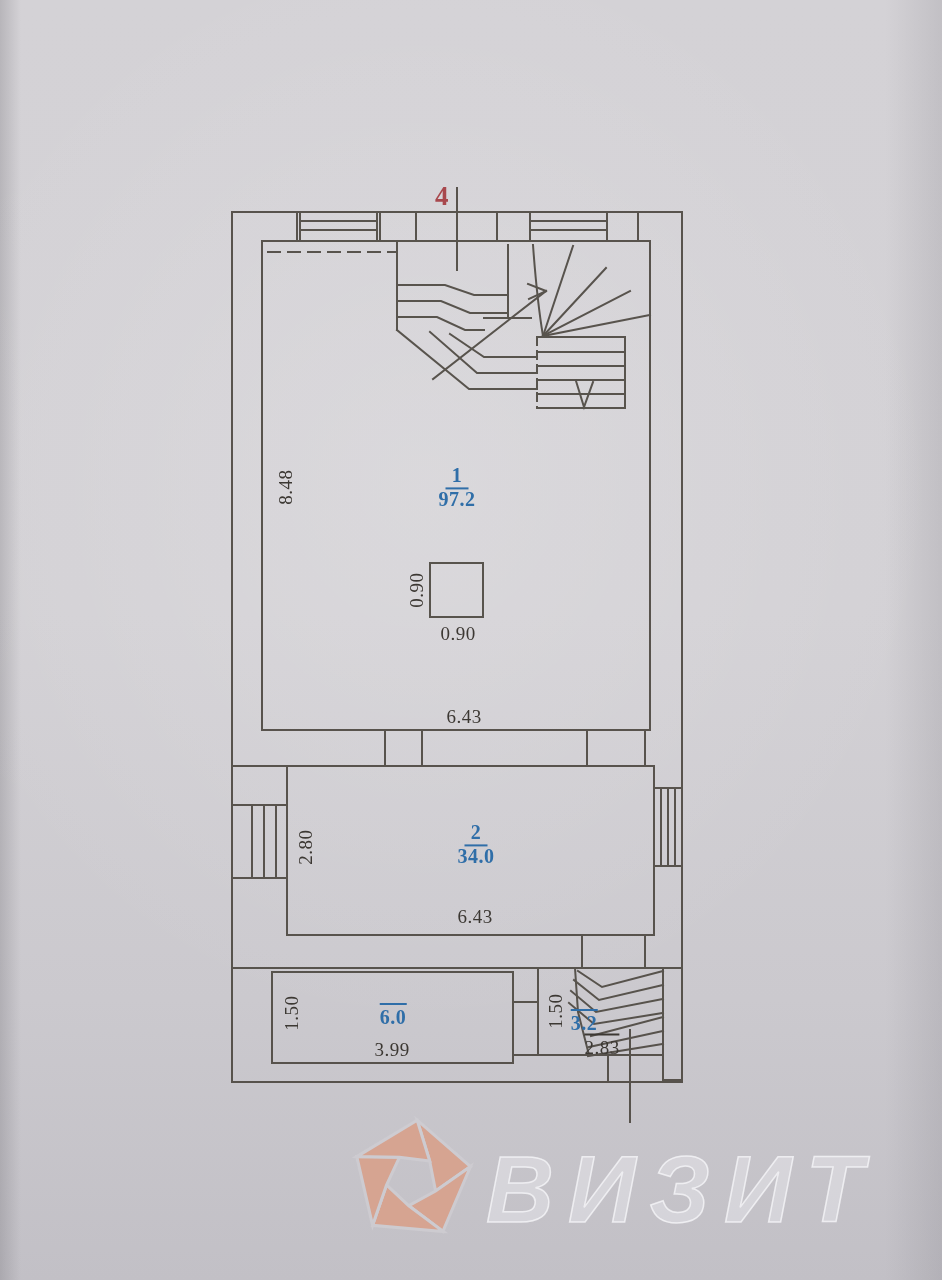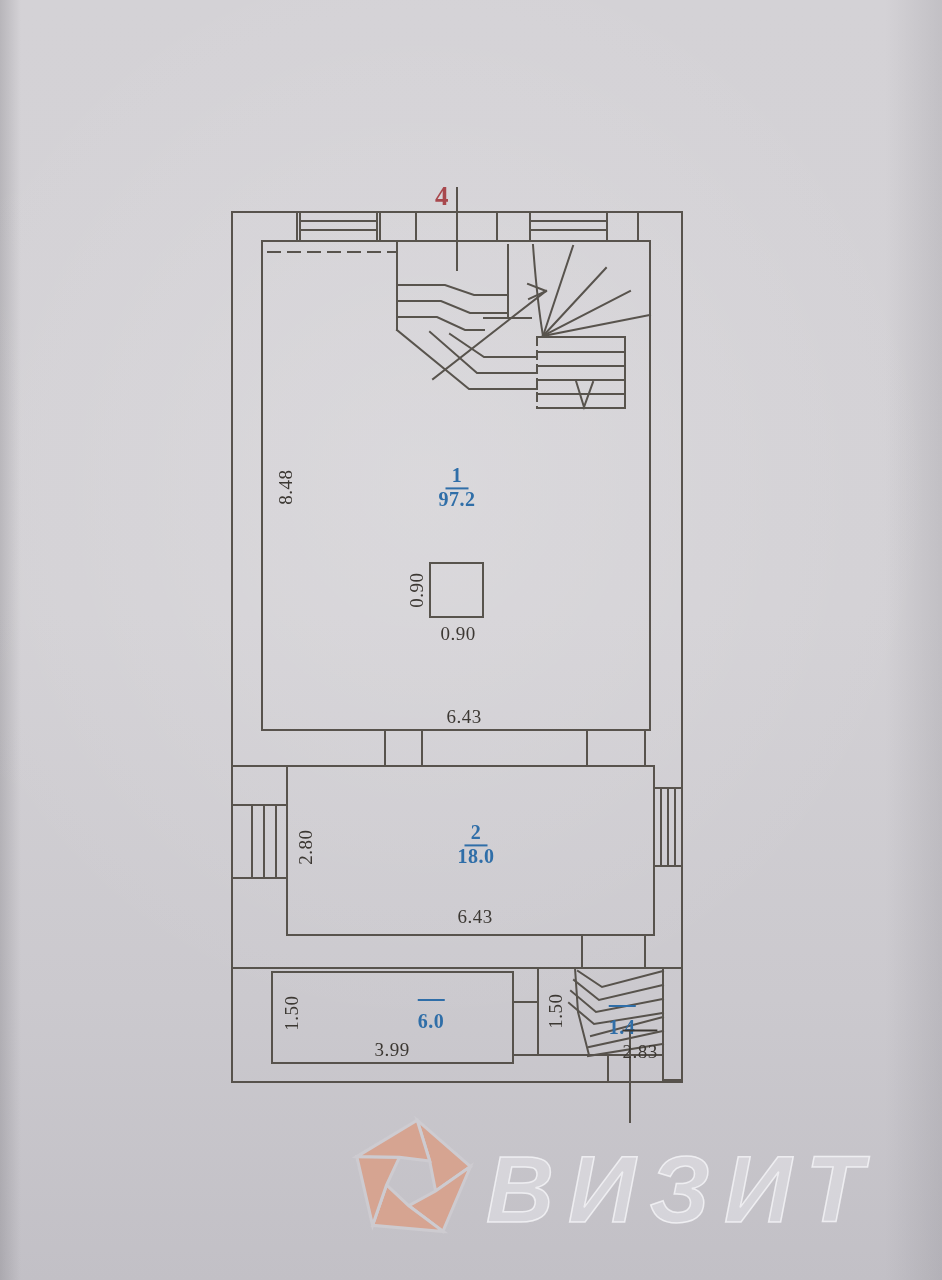--- a/index.html
+++ b/index.html
@@ -15,21 +15,21 @@
   .lbl{
     position:absolute;transform:translate(-50%,-50%);
     font-family:"Liberation Serif", serif;font-size:19px;color:#3c3833;
     white-space:nowrap;letter-spacing:.5px;line-height:1;
   }
   .rot{transform:translate(-50%,-50%) rotate(-90deg);}
   .blue{color:#2f6ea8;font-weight:bold;font-size:20px;}
   .red{color:#a8484d;font-weight:bold;font-size:27px;}
   .frac{display:flex;flex-direction:column;align-items:center;line-height:1.08;}
   .frac .num{padding:0 6px;border-bottom:2px solid currentColor;}
-  .ovl{border-top:2px solid currentColor;padding-top:10px;margin-left:38px;}
+  .ovl{border-top:2px solid currentColor;padding-top:2px;}
 </style>
 </head>
 <body>
 
 <div class="page">
 
   <svg class="plan" width="942" height="1280" viewBox="0 0 942 1280">
     <g stroke="#4e4942" stroke-width="2" fill="none" stroke-linecap="square" opacity="0.92">
 
       <g>
@@ -179,26 +179,26 @@
     <span class="num">1</span>
     <span class="den">97.2</span>
   </div>
   <div class="lbl rot" style="left:285px;top:487px;">8.48</div>
   <div class="lbl" style="left:464px;top:716px;">6.43</div>
   <div class="lbl rot" style="left:416px;top:590px;">0.90</div>
   <div class="lbl" style="left:458px;top:633px;">0.90</div>
 
   <div class="lbl blue frac" style="left:476px;top:845px;">
     <span class="num">2</span>
-    <span class="den">18.0</span>
+    <span class="den">34.0</span>
   </div>
   <div class="lbl rot" style="left:305px;top:847px;">2.80</div>
   <div class="lbl" style="left:475px;top:916px;">6.43</div>
 
   <div class="lbl blue ovl" style="left:393px;top:1015px;">6.0</div>
   <div class="lbl rot" style="left:291px;top:1013px;">1.50</div>
   <div class="lbl" style="left:392px;top:1049px;text-align:right;">3.99</div>
 
-  <div class="lbl blue ovl" style="left:584px;top:1021px;">1.4</div>
+  <div class="lbl blue ovl" style="left:584px;top:1021px;">3.2</div>
   <div class="lbl rot" style="left:555px;top:1011px;">1.50</div>
   <div class="lbl ovl" style="left:602px;top:1045px;">2.83</div>
 
 </div>
 
 </body></html>

